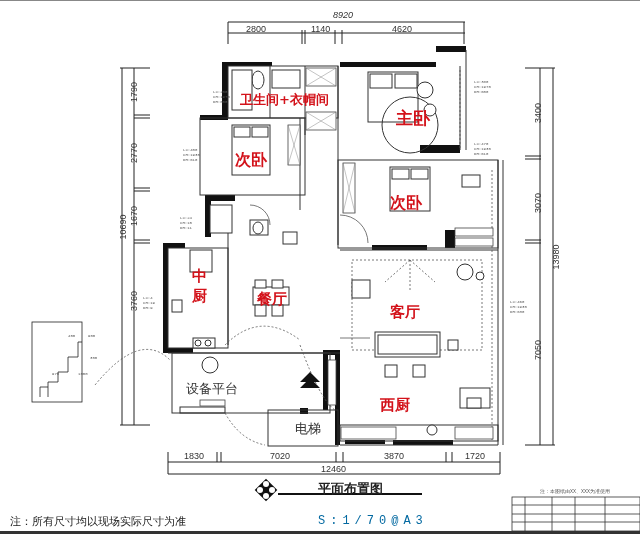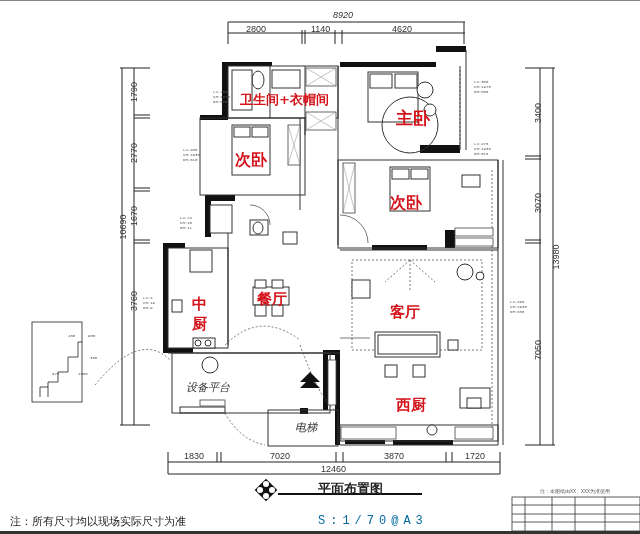--- a/index.html
+++ b/index.html
@@ -1,21 +1,21 @@
 <!DOCTYPE html>
 <html><head>
 <meta charset="utf-8">
 <style>
   html,body{margin:0;padding:0;background:#fff;}
   body{width:640px;height:534px;position:relative;overflow:hidden;font-family:"Liberation Sans","DejaVu Sans",sans-serif;color:#222;}
   .abs{position:absolute;}
   .dim{position:absolute;font-size:9px;color:#333;font-family:"Liberation Sans",sans-serif;}
   .vdim{position:absolute;font-size:9px;color:#333;transform:rotate(-90deg);transform-origin:center center;white-space:nowrap;}
   .room{position:absolute;color:#d3121a;font-weight:bold;font-family:"DejaVu Sans",sans-serif;white-space:nowrap;}
-  .small{position:absolute;font-size:11px;color:#333;font-family:"DejaVu Sans",sans-serif;white-space:nowrap;font-style:italic;}
+  .small{position:absolute;font-size:13px;color:#333;font-family:"DejaVu Sans",sans-serif;white-space:nowrap;}
   .anno{position:absolute;font-size:4px;line-height:5px;color:#555;font-family:"Liberation Mono",monospace;white-space:pre;}
   .title{position:absolute;font-size:13px;font-weight:bold;color:#222;font-family:"DejaVu Sans",sans-serif;}
   .scale{position:absolute;font-size:12px;letter-spacing:5px;color:#0369a1;font-family:Liberation Mono, monospace;margin-top:17px;}
   .note{position:absolute;font-size:11px;color:#222;font-family:"DejaVu Sans",sans-serif;}
   .bottom-line{position:absolute;left:0;right:0;top:531px;height:3px;background:#333;}
   .top-line{position:absolute;left:0;right:0;top:0;height:1px;background:#888;}
 </style>
 </head>
 <body>
 
@@ -253,24 +253,24 @@
 <div class="dim" style="left:184px;top:451px;">1830</div>
 <div class="dim" style="left:270px;top:451px;">7020</div>
 <div class="dim" style="left:384px;top:451px;">3870</div>
 <div class="dim" style="left:465px;top:451px;">1720</div>
 <div class="dim" style="left:321px;top:464px;">12460</div>
 
 <div class="room" style="left:240px;top:91px;font-size:13px;">卫生间+衣帽间</div>
 <div class="room" style="left:380px;top:107px;font-size:17px;margin-left:16px;">主卧</div>
 <div class="room" style="left:235px;top:150px;font-size:16px;">次卧</div>
 <div class="room" style="left:390px;top:193px;font-size:16px;">次卧</div>
-<div class="room" style="left:192px;top:294px;font-size:15px;width:16px;line-height:20px;white-space:normal;">中厨</div>
+<div class="room" style="left:192px;top:266px;font-size:15px;width:16px;line-height:20px;white-space:normal;">中厨</div>
 <div class="room" style="left:257px;top:290px;font-size:15px;">餐厅</div>
 <div class="room" style="left:390px;top:303px;font-size:15px;">客厅</div>
-<div class="room" style="left:380px;top:396px;font-size:15px;margin-left:16px;">西厨</div>
+<div class="room" style="left:380px;top:396px;font-size:15px;">西厨</div>
 
 <div class="small" style="left:186px;top:380px;">设备平台</div>
 <div class="small" style="left:295px;top:420px;">电梯</div>
 
 <div class="anno" style="left:474px;top:80px;">LX:380
 CH:1970
 DH:600</div>
 <div class="anno" style="left:474px;top:142px;">LX:470
 CH:1930
 DH:610</div>

